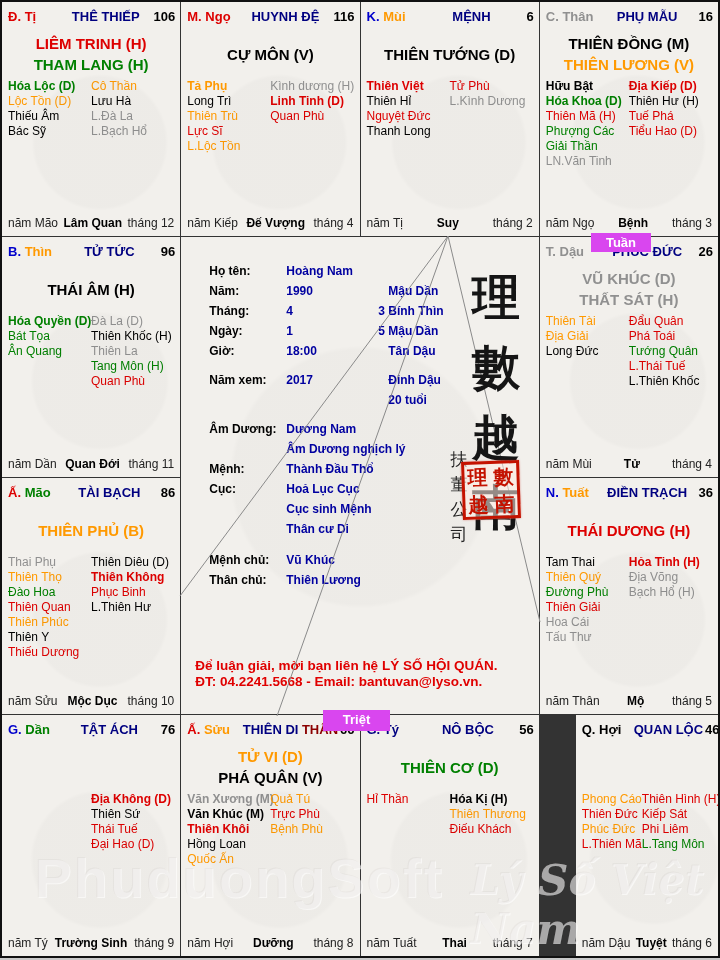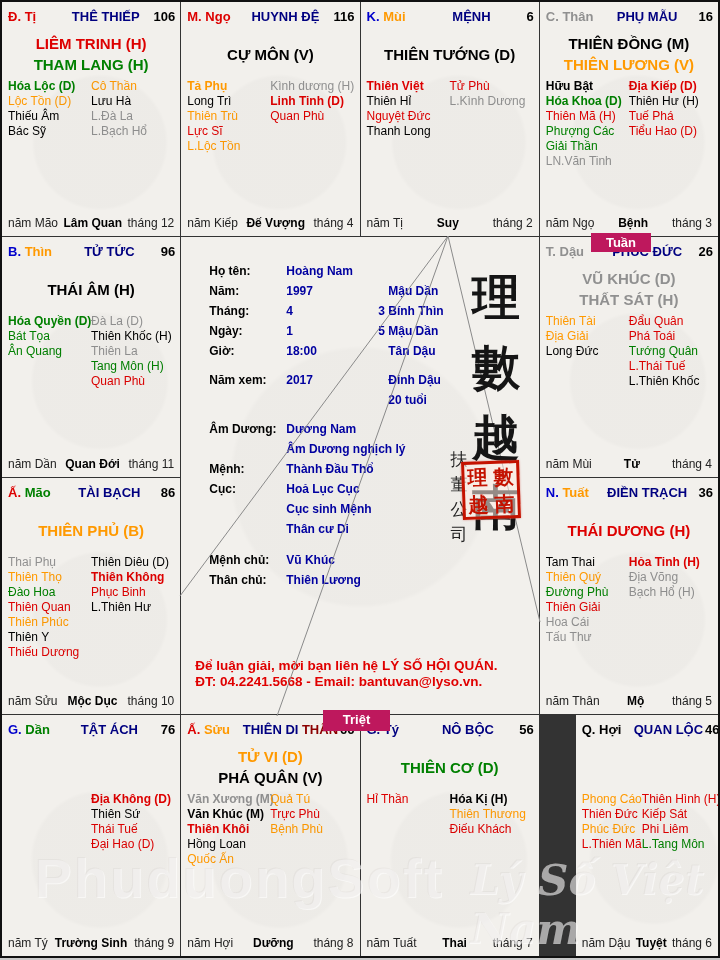--- a/index.html
+++ b/index.html
@@ -33,21 +33,21 @@
   .c-row{display:flex;height:20px;align-items:center;white-space:nowrap;}
   .c-label{width:77px;margin-left:28px;color:#000;flex:none;}
   .c-v1{width:92px;color:#0000a0;flex:none;}
   .c-v2{width:10px;color:#0000a0;flex:none;}
   .c-v3{color:#0000a0;}
   .c-gap{height:9px;}
   .contact{position:absolute;left:14px;top:421px;color:#e00000;font-size:13.5px;
            font-weight:bold;line-height:15.5px;white-space:nowrap;}
   .overlay{position:absolute;left:0;top:0;width:720px;height:960px;pointer-events:none;}
   .overlay svg{position:absolute;left:0;top:0;}
-  .badge{position:absolute;background:#be185d;color:#fff;font-weight:bold;font-size:13px;
+  .badge{position:absolute;background:#d946ef;color:#fff;font-weight:bold;font-size:13px;
          text-align:center;line-height:20px;}
   .badge-tuan{left:591px;top:233px;width:60px;height:19px;line-height:19px;}
   .badge-triet{left:323px;top:710px;width:67px;height:21px;}
   .calli{position:absolute;left:468px;top:262px;width:56px;text-align:center;
          font-family:"DejaVu Serif","Liberation Serif",serif;font-size:48px;line-height:70px;
          color:#151515;font-weight:bold;}
   .calli span{display:block;}
   .calli-side{position:absolute;left:447px;top:447px;width:24px;text-align:center;
          font-family:"DejaVu Serif","Liberation Serif",serif;font-size:17px;line-height:25px;color:#222;}
   .calli-side span{display:block;}
@@ -70,21 +70,21 @@
     <div class="center-cell">
       <div class="c-rows" id="c-rows">
           <div class="c-row">
             <span class="c-label">Họ tên:</span>
             <span class="c-v1">Hoàng Nam</span>
             <span class="c-v2"></span>
             <span class="c-v3"></span>
           </div>
           <div class="c-row">
             <span class="c-label">Năm:</span>
-            <span class="c-v1">1997</span>
+            <span class="c-v1">1990</span>
             <span class="c-v2"></span>
             <span class="c-v3">Mậu Dần</span>
           </div>
           <div class="c-row">
             <span class="c-label">Tháng:</span>
             <span class="c-v1">4</span>
             <span class="c-v2">3</span>
             <span class="c-v3">Bính Thìn</span>
           </div>
           <div class="c-row">

